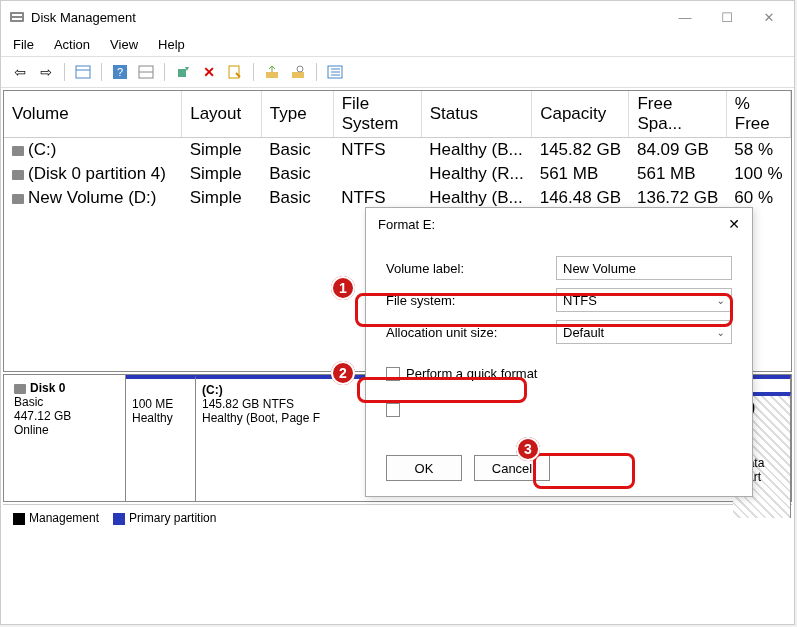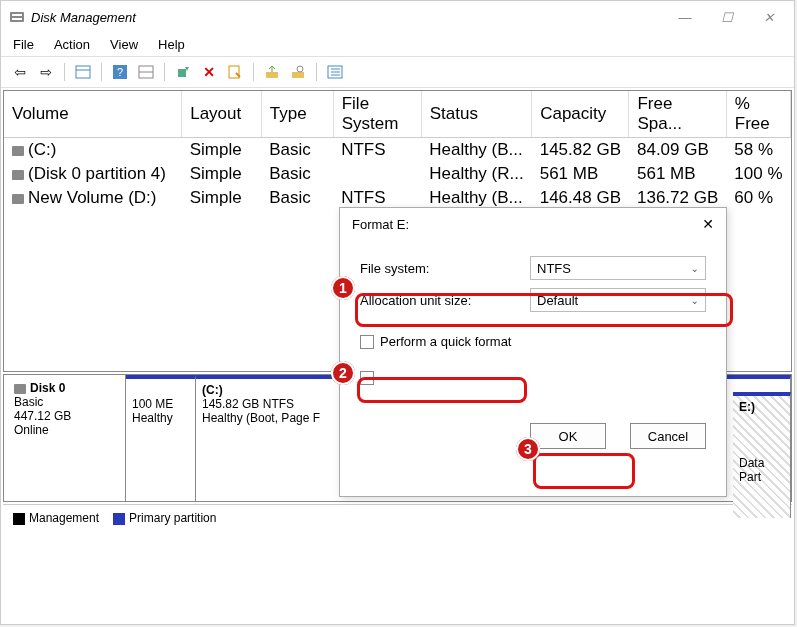--- a/index.html
+++ b/index.html
@@ -1,18 +1,18 @@
 <!DOCTYPE html>
 <html><head>
 <meta charset="utf-8">
 <style>
 * { box-sizing: border-box; font-family: 'Segoe UI', Tahoma, sans-serif; }
 body { margin: 0; background: #f0f0f0; width: 797px; height: 627px; overflow: hidden; }
 .window { background: #fff; border: 1px solid #ccc; width: 795px; height: 625px; position: relative; }
-.titlebar { display: flex; align-items: center; height: 32px; padding: 0 8px; font-style: italic; }
+.titlebar { display: flex; align-items: center; height: 32px; padding: 0 8px; }
 .titlebar .icon { width: 16px; height: 16px; margin-right: 6px; display:flex; align-items:center; justify-content:center; }
 .titlebar .title { font-size: 13px; flex: 1; }
 .winbtns { display: flex; gap: 24px; margin-right: 8px; }
 .winbtn { width: 18px; height: 18px; display: flex; align-items: center; justify-content: center; color: #888; font-size: 13px; cursor: pointer; }
 .menubar { display: flex; gap: 20px; padding: 4px 12px; font-size: 13px; }
 .menubar span { cursor: pointer; }
 .toolbar { display: flex; align-items: center; gap: 4px; padding: 4px 8px; border-top: 1px solid #e0e0e0; border-bottom: 1px solid #e0e0e0; }
 .toolbar .tbtn { width: 22px; height: 22px; display: flex; align-items: center; justify-content: center; font-size: 14px; cursor: pointer; }
 .toolbar .sep { width: 1px; height: 18px; background: #ccc; margin: 0 3px; }
 .table-wrap { border: 1px solid #888; margin: 2px; height: 282px; overflow: hidden; background:#fff; }
@@ -26,32 +26,32 @@
 .disk-label .dname { font-weight: bold; }
 .disk-parts { flex: 1; display: flex; }
 .part { border-right: 1px solid #888; padding: 4px 6px; font-size: 12px; position: relative; border-top: 4px solid #2838b8; }
 .part.hatched { border-top-color: #2838b8; background: repeating-linear-gradient(45deg,#fff,#fff 4px,#ddd 4px,#ddd 6px); }
 .legend { padding: 6px 10px; font-size: 12px; display: flex; gap: 14px; align-items: center; border-top: 1px solid #ccc; background:#fff; margin:2px; }
 .legend .sq { width: 12px; height: 12px; display: inline-block; margin-right: 4px; vertical-align: middle; }
 .legend .black { background: #000; }
 .legend .blue { background: #2838b8; }
 
 
-.dialog { position: absolute; left: 338px; top: 206px; width: 388px; height: 290px; background: #fff; border: 1px solid #aaa; box-shadow: 2px 2px 8px rgba(0,0,0,0.15); z-index: 10; }
+.dialog { position: absolute; left: 364px; top: 206px; width: 388px; height: 290px; background: #fff; border: 1px solid #aaa; box-shadow: 2px 2px 8px rgba(0,0,0,0.15); z-index: 10; }
 .dlg-title { display: flex; align-items: center; padding: 8px 12px; font-size: 13px; }
 .dlg-title .t { flex: 1; }
 .dlg-close { cursor: pointer; font-size: 14px; }
 .dlg-body { padding: 8px 20px; font-size: 13px; }
 .dlg-row { display: flex; align-items: center; margin: 8px 0; }
 .dlg-row label { width: 170px; }
 .dlg-row .field { flex: 1; border: 1px solid #bbb; padding: 3px 6px; font-size: 13px; background: #fff; display: flex; justify-content: space-between; align-items: center; height: 24px; }
 .dlg-row .field .chev { font-size: 10px; color: #555; }
 .chk-row { display: flex; align-items: center; gap: 6px; margin: 22px 0; }
 .chk { width: 14px; height: 14px; border: 1px solid #888; background: #fff; }
-.dlg-btns { display: flex; justify-content: flex-end; gap: 24px; padding: 8px 20px 4px; }
+.dlg-btns { display: flex; justify-content: flex-start; gap: 12px; padding: 8px 20px 4px; }
 .dlg-btn { width: 76px; height: 26px; border: 1px solid #888; background: #fdfdfd; font-size: 13px; cursor: pointer; }
 
 
 .anno-circ { position: absolute; width: 24px; height: 24px; background: #c91818; border-radius: 50%; color: #fff; font-weight: bold; font-size: 14px; display: flex; align-items: center; justify-content: center; z-index: 20; box-shadow: 0 0 0 2px #fff inset; }
 .anno-box { position: absolute; border: 3px solid #d11; border-radius: 8px; z-index: 15; pointer-events: none; }
 </style>
 </head>
 <body>
 
 <div class="window">
@@ -216,20 +216,26 @@
     <span><span class="sq blue"></span><span>Primary partition</span></span>
   </div>
 
   <div class="dialog">
     <div class="dlg-title">
       <span class="t">Format E:</span>
       <span class="dlg-close">✕</span>
     </div>
     <div class="dlg-body">
       <div class="dlg-row">
+        <label>Volume label:</label>
+        <div class="field">
+            <span>New Volume</span>
+          </div>
+      </div>
+      <div class="dlg-row">
         <label>File system:</label>
         <div class="field">
             <span>NTFS</span>
             <span class="chev">⌄</span>
           </div>
       </div>
       <div class="dlg-row">
         <label>Allocation unit size:</label>
         <div class="field">
             <span>Default</span>

